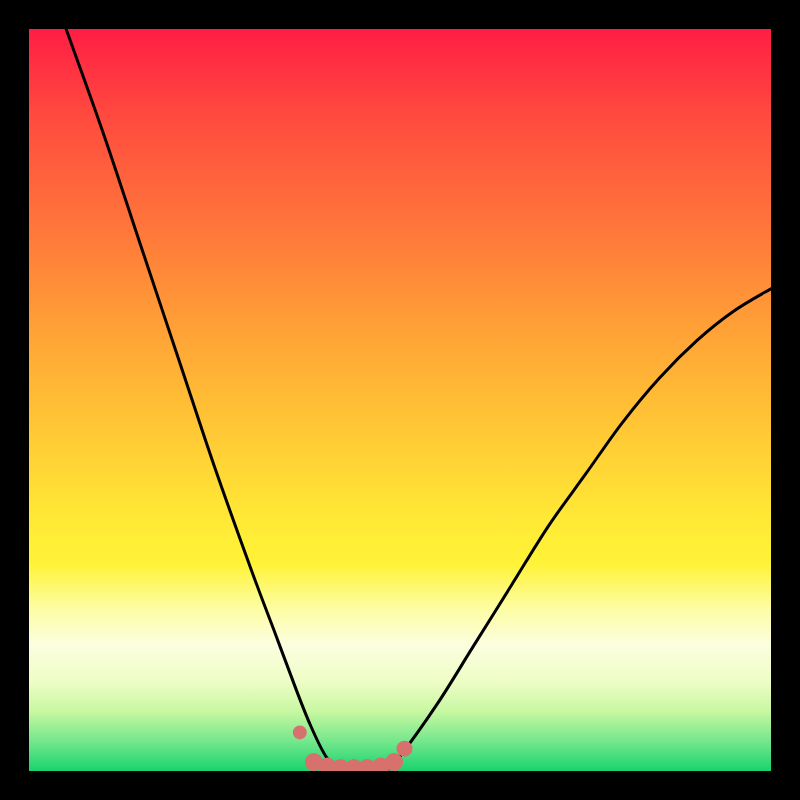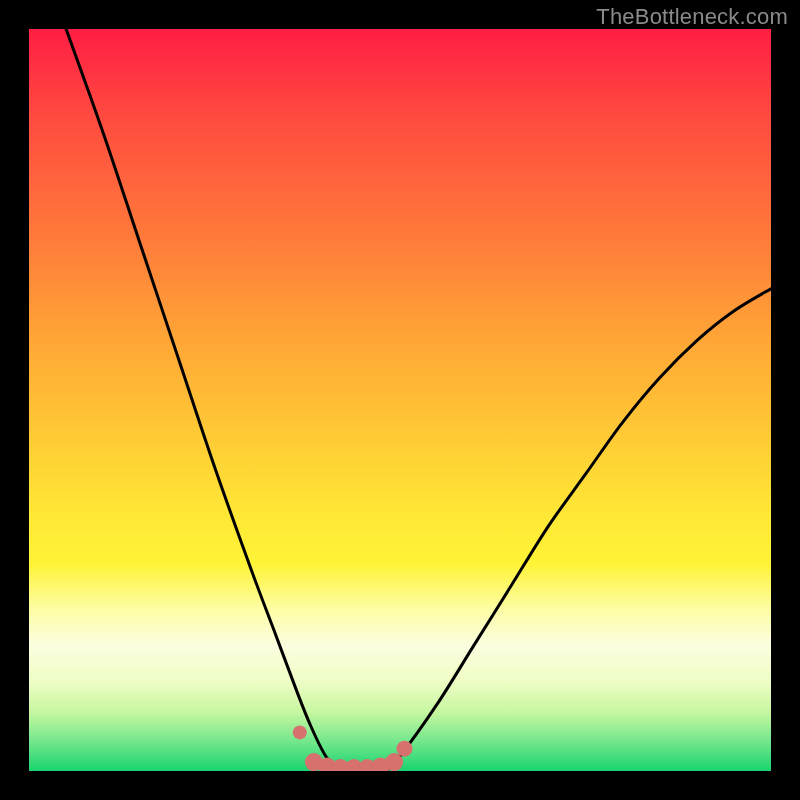--- a/index.html
+++ b/index.html
@@ -52,21 +52,20 @@
     position: absolute;
     inset: 0;
     width: 100%;
     height: 100%;
   }
 </style>
 </head>
 <body>
 
 <div class="frame">
-  <div class="attribution">TheBottleneck.com</div>
 
   <div class="plot">
     <div class="plot-bg"></div>
     <svg class="plot-svg" viewBox="0 0 742 742" preserveAspectRatio="none">
       <path id="curve-path" fill="none" stroke="#000" stroke-width="3" stroke-linecap="round" stroke-linejoin="round" d="M 37.1 0.0 C 43.3 17.3, 61.8 68.0, 74.2 103.9 C 86.6 139.7, 98.9 178.1, 111.3 215.2 C 123.7 252.3, 136.0 289.4, 148.4 326.5 C 160.8 363.6, 173.1 401.9, 185.5 437.8 C 197.9 473.6, 212.7 514.5, 222.6 541.7 C 232.5 568.9, 237.4 581.2, 244.9 601.0 C 252.3 620.8, 260.9 644.3, 267.1 660.4 C 273.3 676.5, 277.0 686.4, 282.0 697.5 C 286.9 708.6, 291.9 719.7, 296.8 727.2 C 301.7 734.6, 306.7 739.5, 311.6 742.0 C 316.6 744.5, 321.5 742.0, 326.5 742.0 C 331.4 742.0, 336.4 742.0, 341.3 742.0 C 346.3 742.0, 351.2 744.5, 356.2 742.0 C 361.1 739.5, 362.3 738.3, 371.0 727.2 C 379.7 716.0, 395.7 693.8, 408.1 675.2 C 420.5 656.7, 432.8 635.6, 445.2 615.9 C 457.6 596.1, 469.9 576.3, 482.3 556.5 C 494.7 536.7, 507.0 515.7, 519.4 497.1 C 531.8 478.6, 544.1 462.5, 556.5 445.2 C 568.9 427.9, 581.2 409.3, 593.6 393.3 C 606.0 377.2, 618.3 362.3, 630.7 348.7 C 643.1 335.1, 655.4 322.8, 667.8 311.6 C 680.2 300.5, 692.5 290.6, 704.9 282.0 C 717.3 273.3, 735.8 263.4, 742.0 259.7"></path>
       <g id="markers-group">
           <circle cx="270.8" cy="703.4" r="7" fill="#d6716e"></circle>
           <circle cx="284.9" cy="733.1" r="9" fill="#d6716e"></circle>
           <circle cx="298.3" cy="737.5" r="9" fill="#d6716e"></circle>
           <circle cx="311.6" cy="739.0" r="9" fill="#d6716e"></circle>

